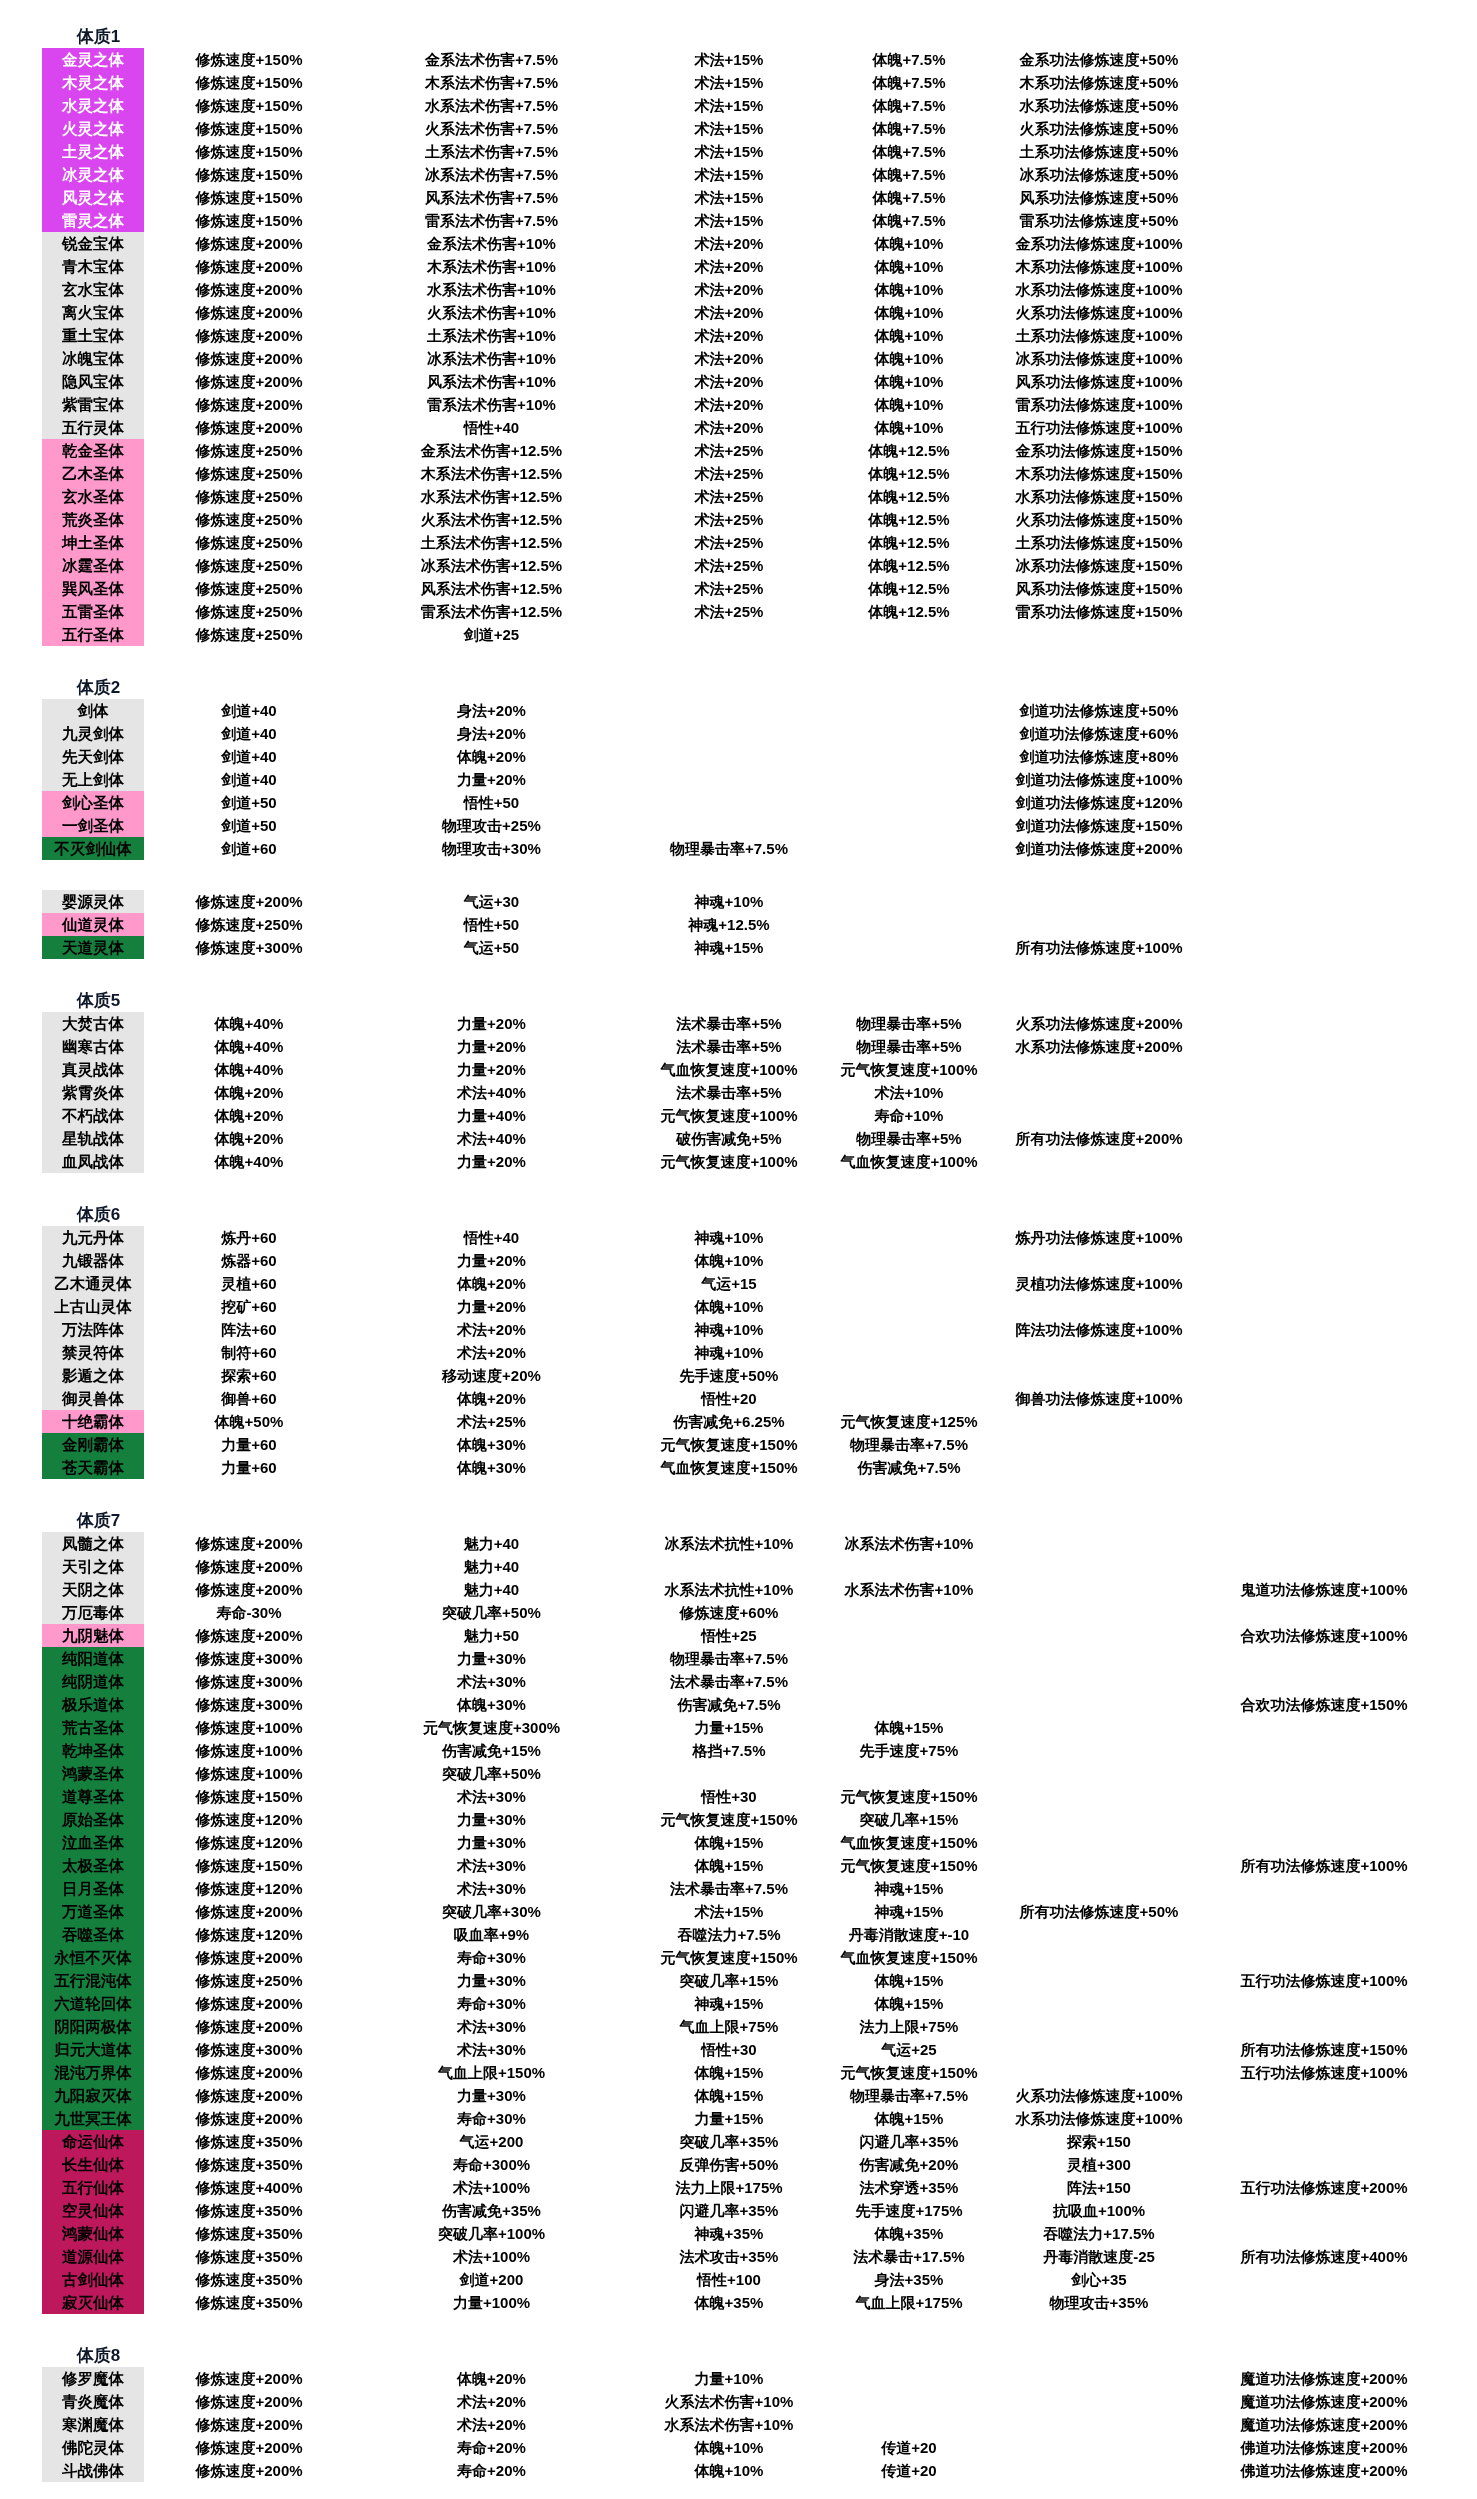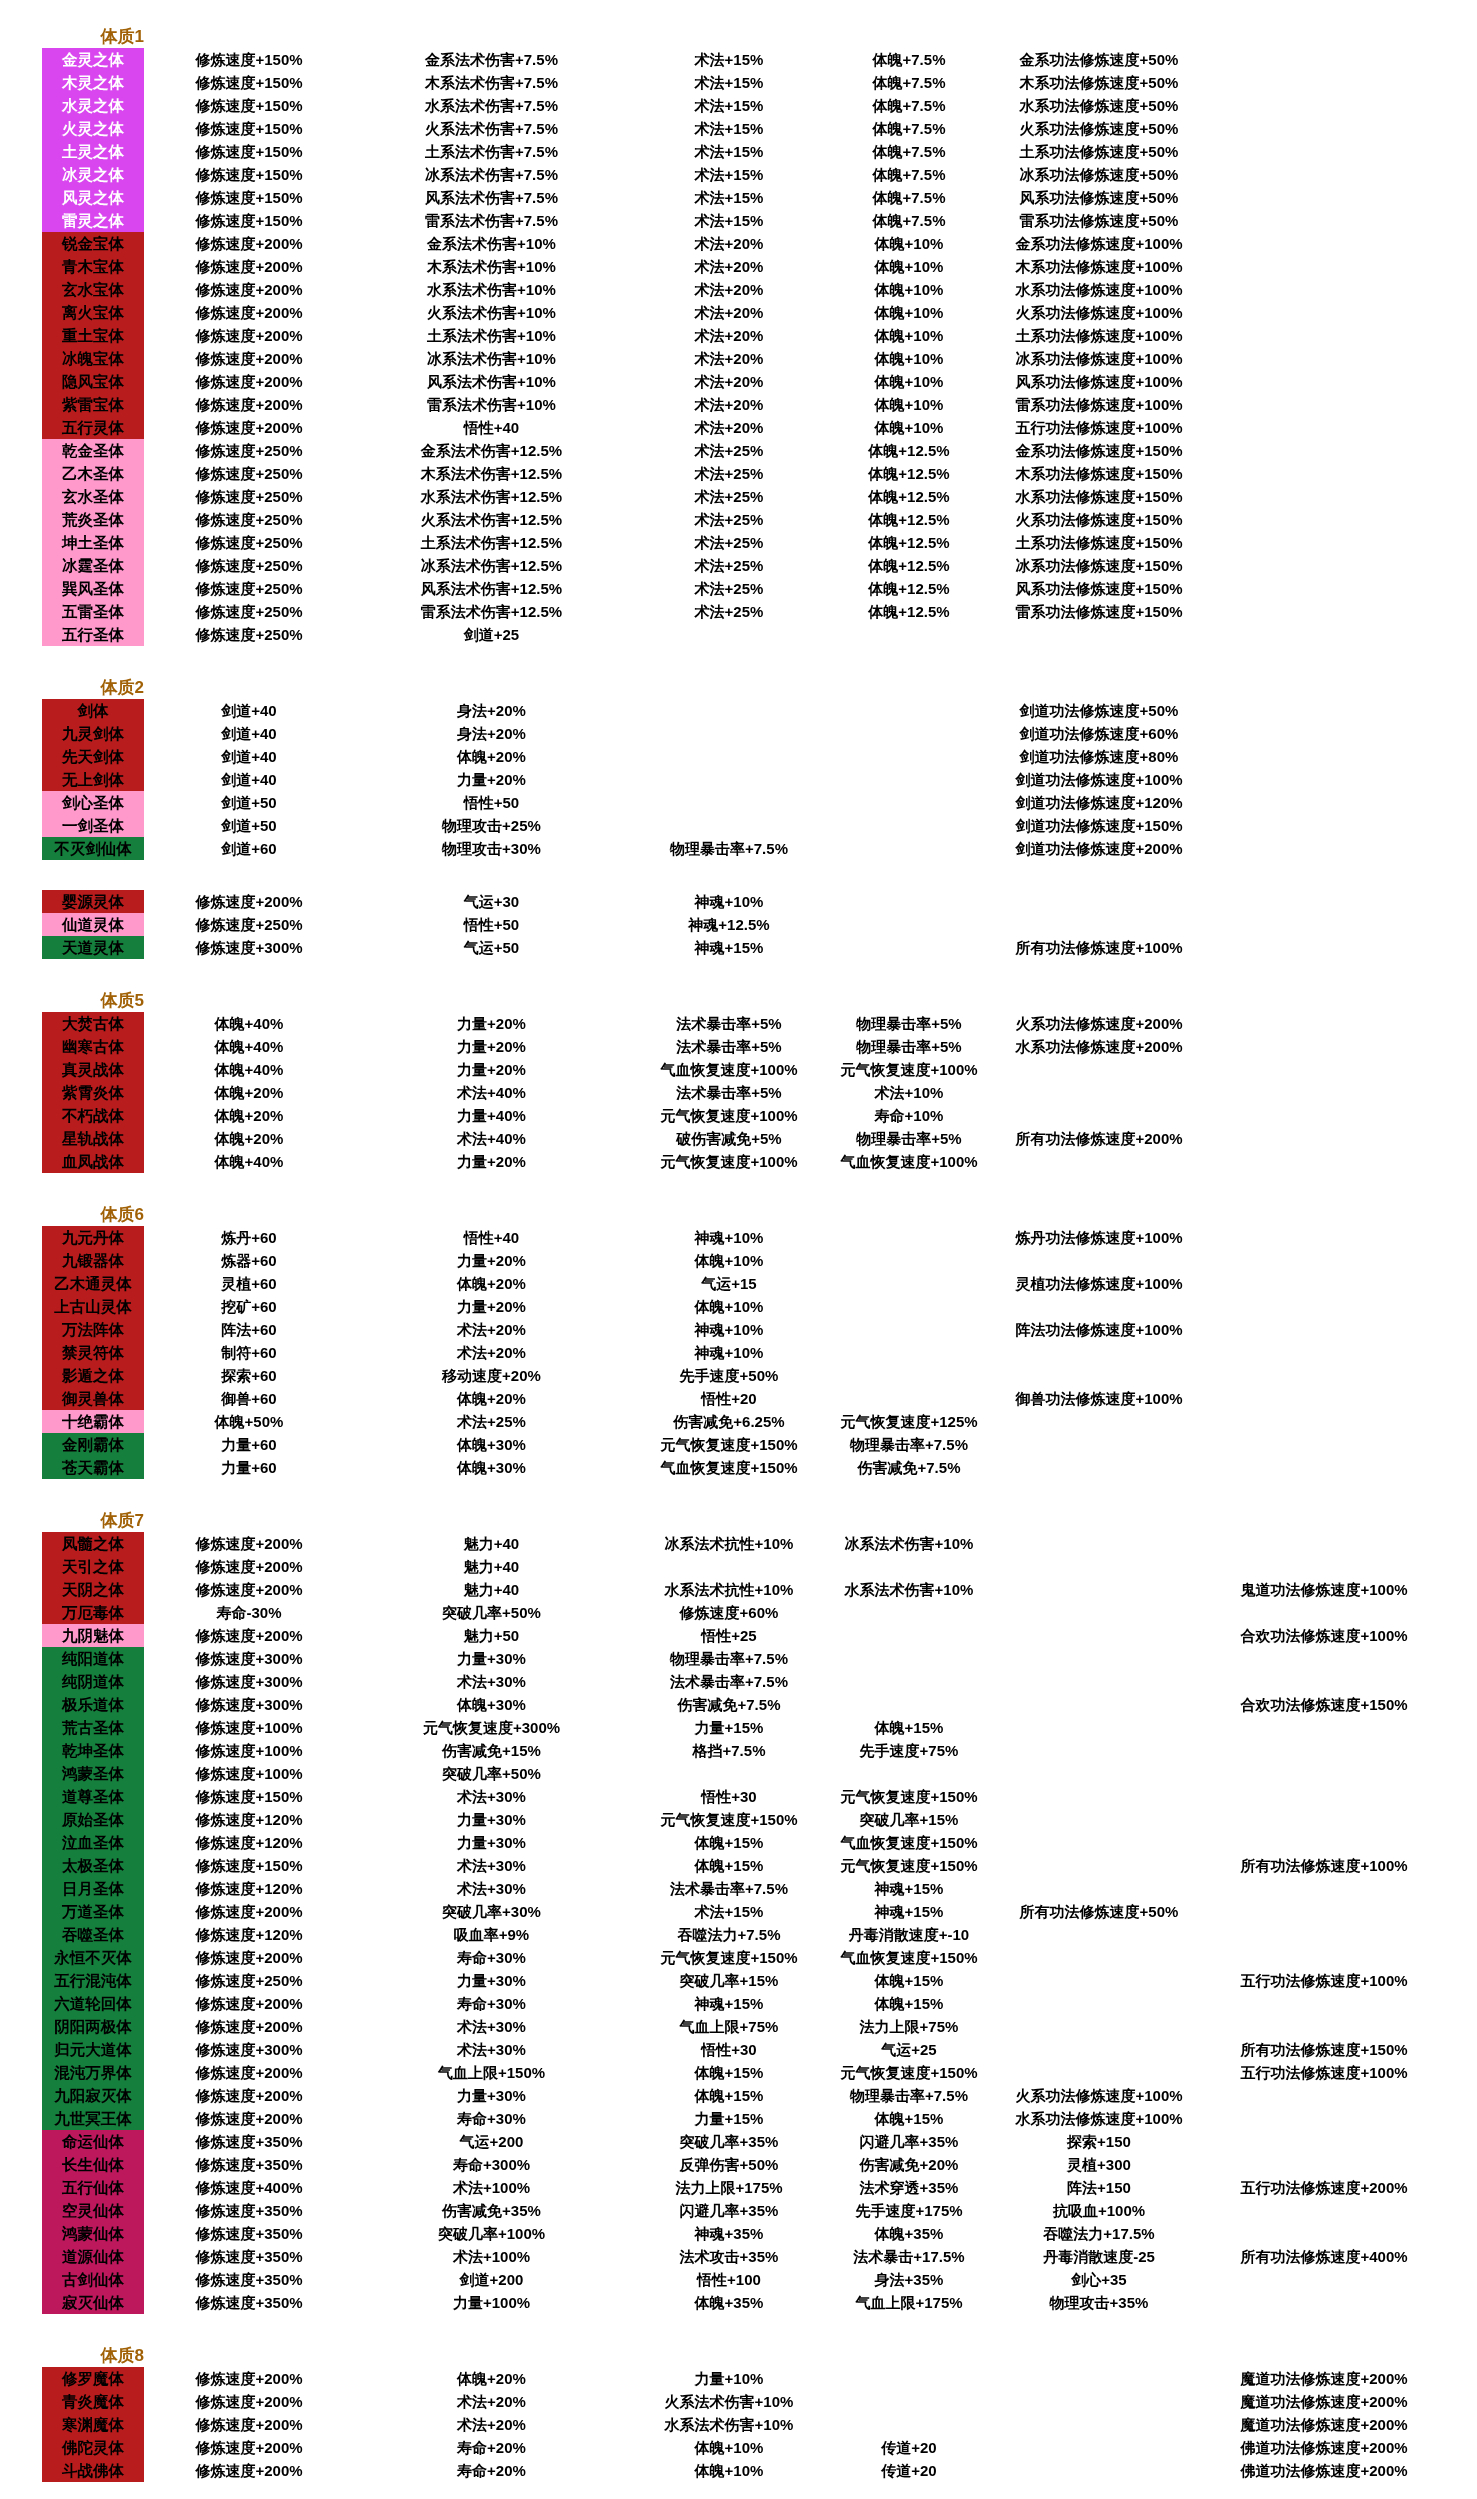--- a/index.html
+++ b/index.html
@@ -12,35 +12,35 @@
   }
   #sheet{padding-top:25px;}
   .section{margin-bottom:30px;}
   .hdr-row,.row{
     display:grid;
     grid-template-columns:42px 102px 210px 275px 200px 160px 220px 230px;
     height:23px;line-height:23px;
   }
   .hdr{
     grid-column:2;
-    font-size:17px;color:#a16207;
-    text-align:right;padding-left:11px;
+    font-size:17px;color:#0f172a;
+    text-align:center;padding-left:11px;
     white-space:nowrap;
   }
   .lbl{
     grid-column:2;
     font-size:15.5px;text-align:center;
     white-space:nowrap;overflow:hidden;
   }
   .cell{
     font-size:15px;color:#000;text-align:center;
     white-space:nowrap;
   }
   .t-P{background:#d946ef;color:#fff;}
-  .t-O{background:#b91c1c;color:#000;}
+  .t-O{background:#e5e5e5;color:#000;}
   .t-K{background:#FF99CC;color:#000;}
   .t-R{background:#15803d;color:#000;font-family:Liberation Serif, serif;}
   .t-G{background:#be185d;color:#000;}
 </style>
 </head>
 <body>
 
 <div id="sheet">
     <div class="section">
       <div class="hdr-row">

